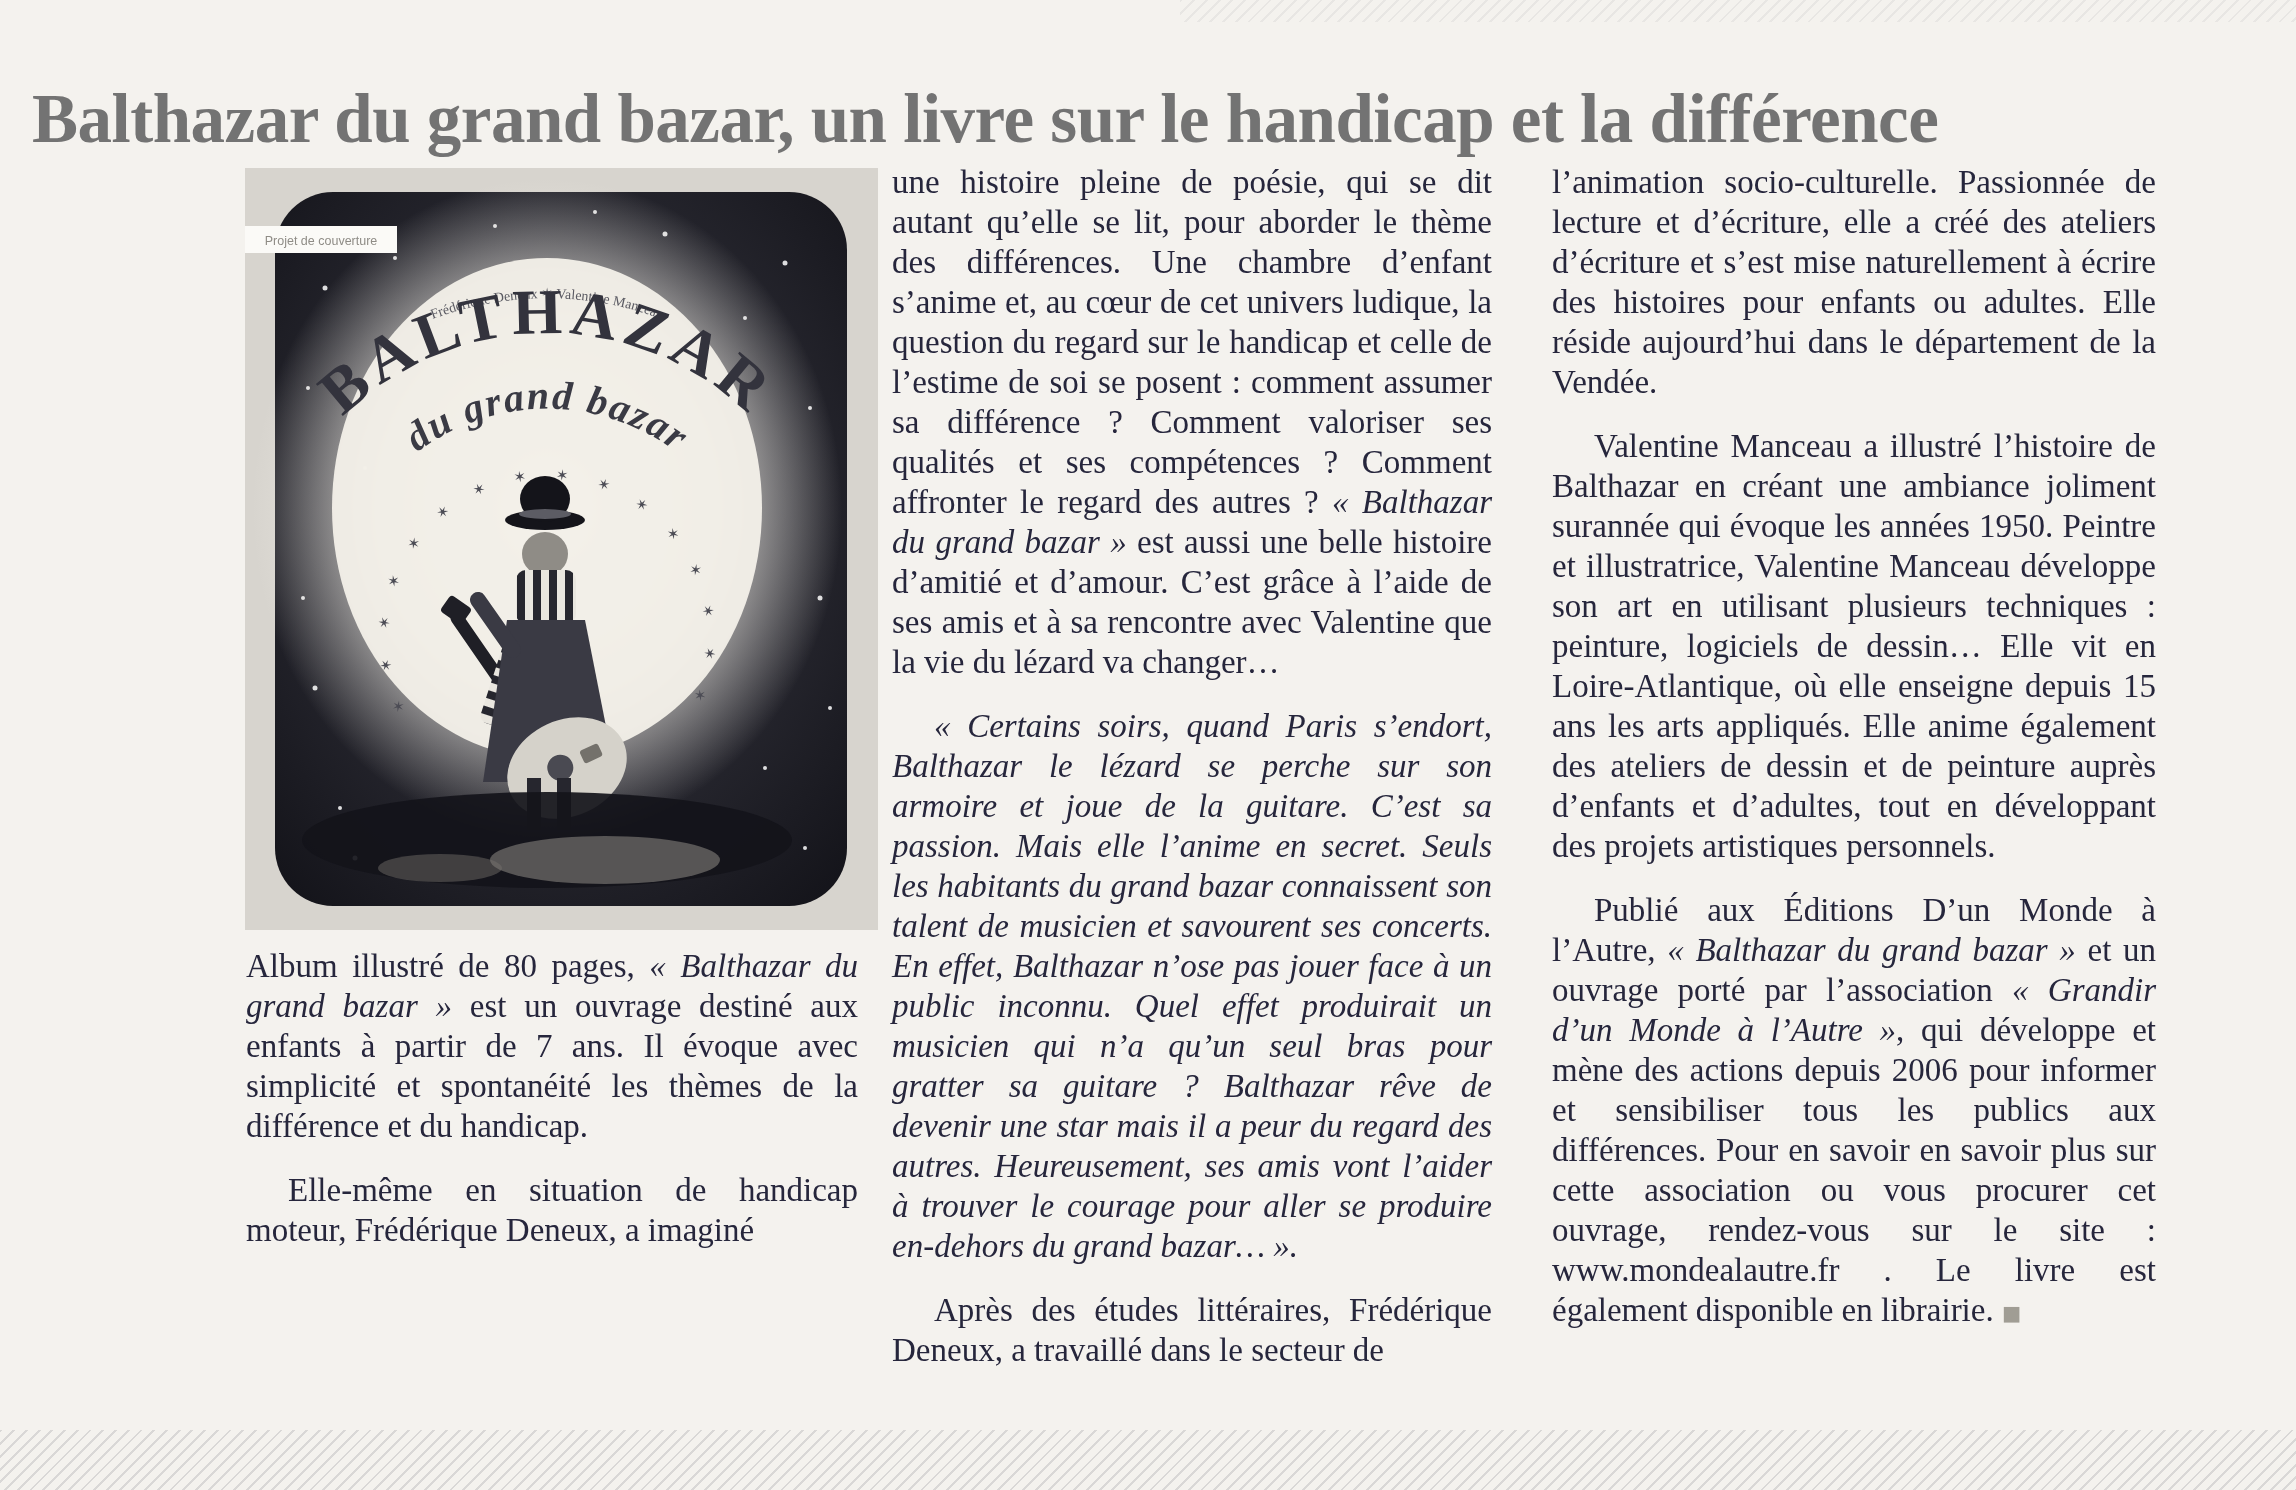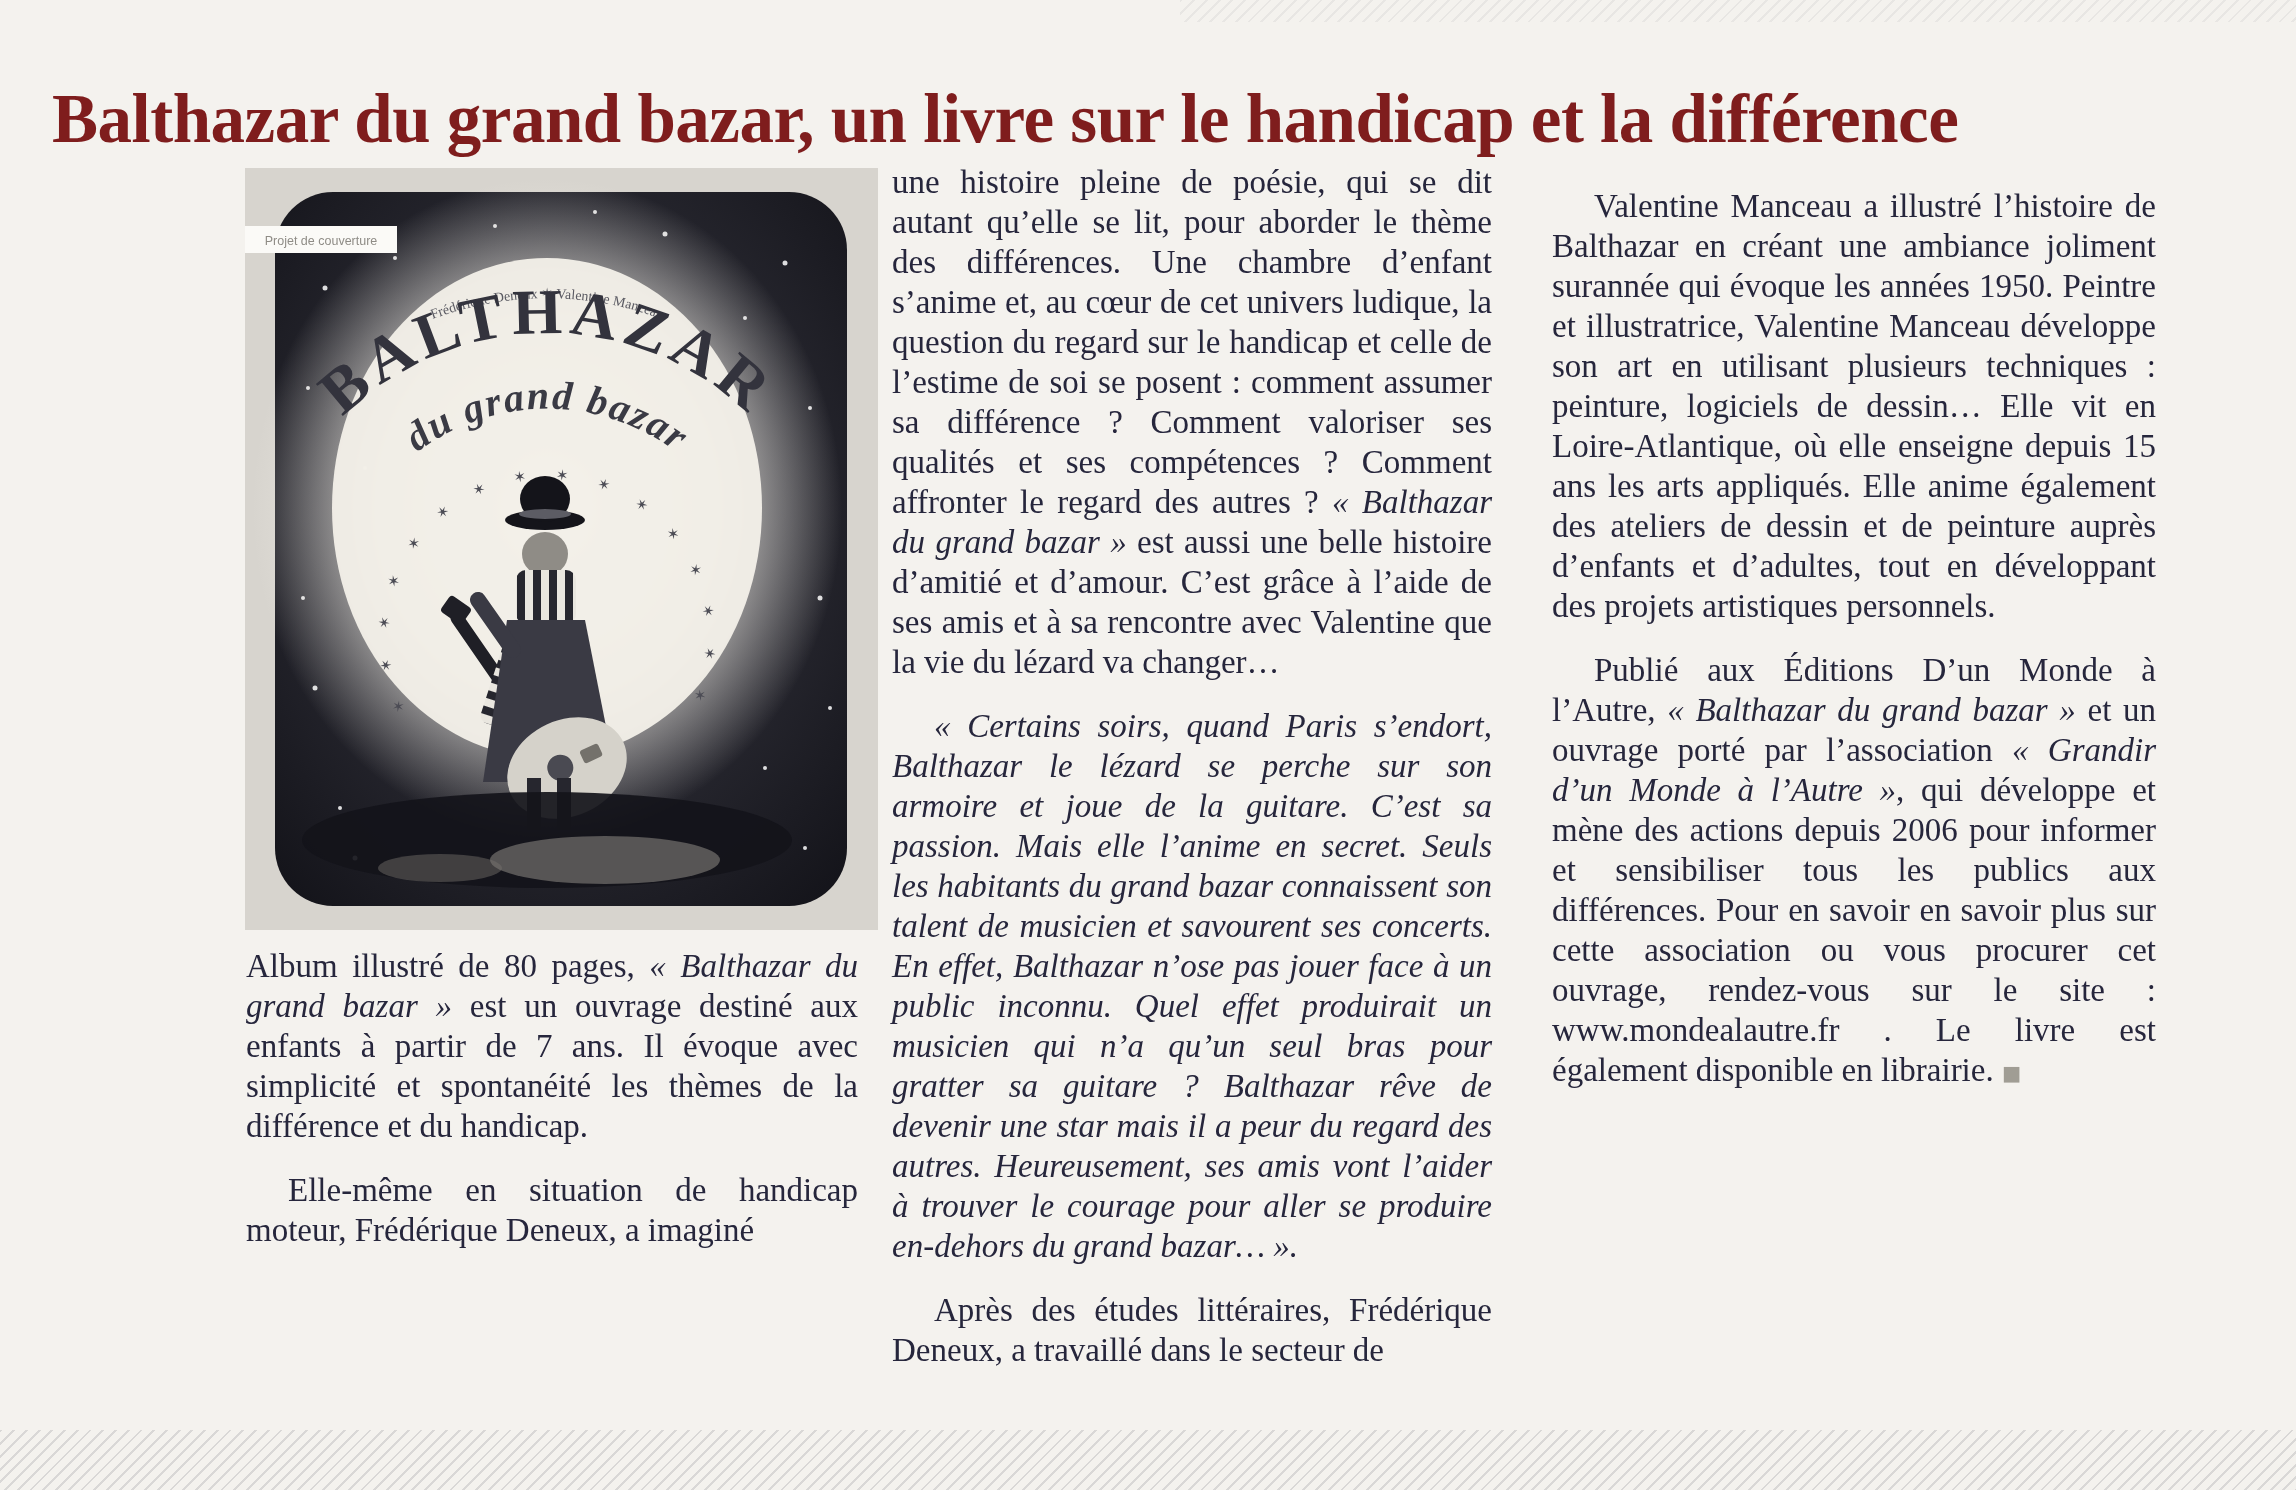--- a/index.html
+++ b/index.html
@@ -5,23 +5,23 @@
   html,body{margin:0;padding:0;background:#e8e6e2;}
   .page{
     position:relative;
     width:2296px;height:1490px;
     background:#f4f2ee;
     overflow:hidden;
     font-family:"Liberation Serif","DejaVu Serif",serif;
     color:#26263c;
   }
   .headline{
-    position:absolute;left:52px;top:34px;width:2220px;
+    position:absolute;left:32px;top:34px;width:2220px;
     font-size:69px;font-weight:700;letter-spacing:-0.5px;
-    color:#7f1d1d;white-space:nowrap;
+    color:#737373;white-space:nowrap;
   }
   .photo{
     position:absolute;left:245px;top:168px;width:633px;height:762px;
     background:#d7d4ce;
   }
   .photo svg{display:block;width:100%;height:100%;}
   .col{
     position:absolute;
     font-size:33px;line-height:40px;
     text-align:justify;
@@ -159,19 +159,20 @@
     <p class="ind"><span>Elle-même en situation de handicap moteur, Frédérique Deneux, a imaginé</span></p>
   </div>
 
   <div class="col" style="left:892px;top:162px;width:600px;">
     <p><span>une histoire pleine de poésie, qui se dit autant qu’elle se lit, pour aborder le thème des différences. Une chambre d’enfant s’anime et, au cœur de cet univers ludique, la question du regard sur le handicap et celle de l’estime de soi se posent : comment assumer sa différence ? Comment valoriser ses qualités et ses compétences ? Comment affronter le regard des autres ? </span><span class="it">« Balthazar du grand bazar »</span><span> est aussi une belle histoire d’amitié et d’amour. C’est grâce à l’aide de ses amis et à sa rencontre avec Valentine que la vie du lézard va changer…</span></p>
     <p class="ind it"><span>« Certains soirs, quand Paris s’endort, Balthazar le lézard se perche sur son armoire et joue de la guitare. C’est sa passion. Mais elle l’anime en secret. Seuls les habitants du grand bazar connaissent son talent de musicien et savourent ses concerts. En effet, Balthazar n’ose pas jouer face à un public inconnu. Quel effet produirait un musicien qui n’a qu’un seul bras pour gratter sa guitare ? Balthazar rêve de devenir une star mais il a peur du regard des autres. Heureusement, ses amis vont l’aider à trouver le courage pour aller se produire en-dehors du grand bazar… ».</span></p>
     <p class="ind"><span>Après des études littéraires, Frédérique Deneux, a travaillé dans le secteur de</span></p>
   </div>
 
   <div class="col" style="left:1552px;top:162px;width:604px;">
+    <p><span>l’animation socio-culturelle. Passionnée de lecture et d’écriture, elle a créé des ateliers d’écriture et s’est mise naturellement à écrire des histoires pour enfants ou adultes. Elle réside aujourd’hui dans le département de la Vendée.</span></p>
     <p class="ind"><span>Valentine Manceau a illustré l’histoire de Balthazar en créant une ambiance joliment surannée qui évoque les années 1950. Peintre et illustratrice, Valentine Manceau développe son art en utilisant plusieurs techniques : peinture, logiciels de dessin… Elle vit en Loire-Atlantique, où elle enseigne depuis 15 ans les arts appliqués. Elle anime également des ateliers de dessin et de peinture auprès d’enfants et d’adultes, tout en développant des projets artistiques personnels.</span></p>
     <p class="ind"><span>Publié aux Éditions D’un Monde à l’Autre, </span><span class="it">« Balthazar du grand bazar »</span><span> et un ouvrage porté par l’association </span><span class="it">« Grandir d’un Monde à l’Autre »</span><span>, qui développe et mène des actions depuis 2006 pour informer et sensibiliser tous les publics aux différences. Pour en savoir en savoir plus sur cette association ou vous procurer cet ouvrage, rendez-vous sur le site : www.mondealautre.fr . Le livre est également disponible en librairie.</span><span class="end-mark">◼</span></p>
   </div>
 
   <div class="hatch hatch-bottom"></div>
   <div class="hatch hatch-top"></div>
 </div>
 
 </body></html>

